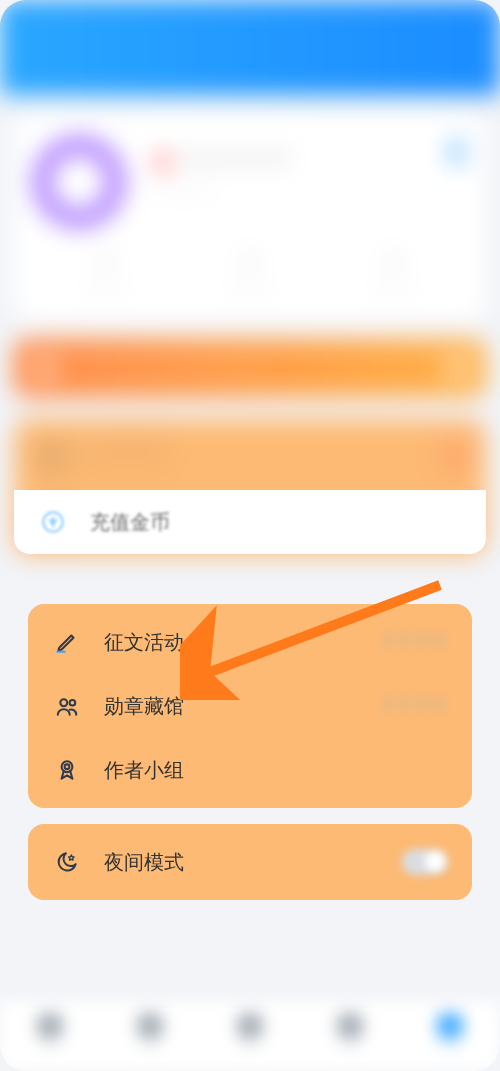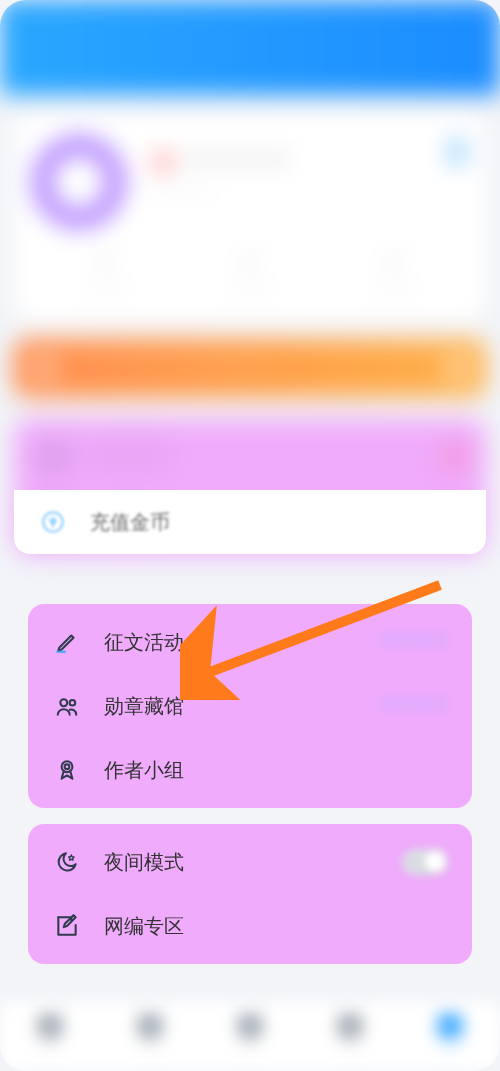--- a/index.html
+++ b/index.html
@@ -21,21 +21,21 @@
   .stat .n{font-size:19px;color:#666;}
   .stat .l{font-size:14px;color:#bbb;margin-top:6px;}
 
   .banner{margin:18px 14px 0;height:58px;border-radius:14px;
     background:linear-gradient(90deg,#ff8b4a,#ffb24a);display:flex;align-items:center;
     padding:0 18px;color:#fff;font-size:16px;}
   .banner .bic{width:26px;height:26px;border-radius:8px;background:rgba(255,255,255,.45);margin-right:14px;}
   .banner .ric{width:22px;height:22px;border-radius:6px;background:rgba(255,255,255,.55);margin-left:auto;}
 
   
-  .card{margin:24px 14px 0;background:#f0abfc;border-radius:16px;padding:6px 0;}
+  .card{margin:24px 14px 0;background:#fdba74;border-radius:16px;padding:6px 0;}
   .row{display:flex;align-items:center;height:64px;padding:0 24px;color:#333;font-size:20px;}
   .row .ic{width:30px;display:flex;justify-content:center;margin-right:22px;color:#364257;}
   .row .txt{flex:0 0 auto;}
   .row .right{margin-left:auto;font-size:17px;color:#49b3ff;filter:blur(6px);}
   .row.bl{filter:blur(10px);}
   .row .dot{width:14px;height:14px;border-radius:50%;background:#ff4d4d;margin-left:auto;}
 
   
   .toggle{width:46px;height:26px;border-radius:13px;background:#d9dde3;margin-left:auto;position:relative;filter:blur(4px);}
   .toggle::after{content:'';position:absolute;width:22px;height:22px;border-radius:50%;background:#fff;top:2px;right:2px;box-shadow:0 1px 3px rgba(0,0,0,.25);}
@@ -163,30 +163,20 @@
     <div class="row">
       <span class="ic">
         <svg class="icon" viewBox="0 0 24 24">
             <path d="M20 14a8 8 0 1 1-9-10 6.5 6.5 0 0 0 9 10z"></path>
             <path d="M16 5.5l.8 1.6 1.7.3-1.2 1.2.3 1.7-1.6-.8-1.6.8.3-1.7-1.2-1.2 1.7-.3z" style="stroke-width:1.3;"></path>
           </svg>
       </span>
       <span class="txt">夜间模式</span>
       <span class="toggle"></span>
     </div>
-    <div class="row">
-      <span class="ic">
-        <svg class="icon" viewBox="0 0 24 24">
-            <path d="M4 4h12v3"></path>
-            <path d="M4 4v16h16v-9"></path>
-            <path d="M20 4l-8 8-3 1 1-3 8-8 2 2z"></path>
-          </svg>
-      </span>
-      <span class="txt">网编专区</span>
-    </div>
   </div>
 
   <div class="nav">
     <div class="ni">
         <div class="nic"></div>
         <div>＊＊</div>
       </div>
     <div class="ni">
         <div class="nic"></div>
         <div>＊＊</div>

